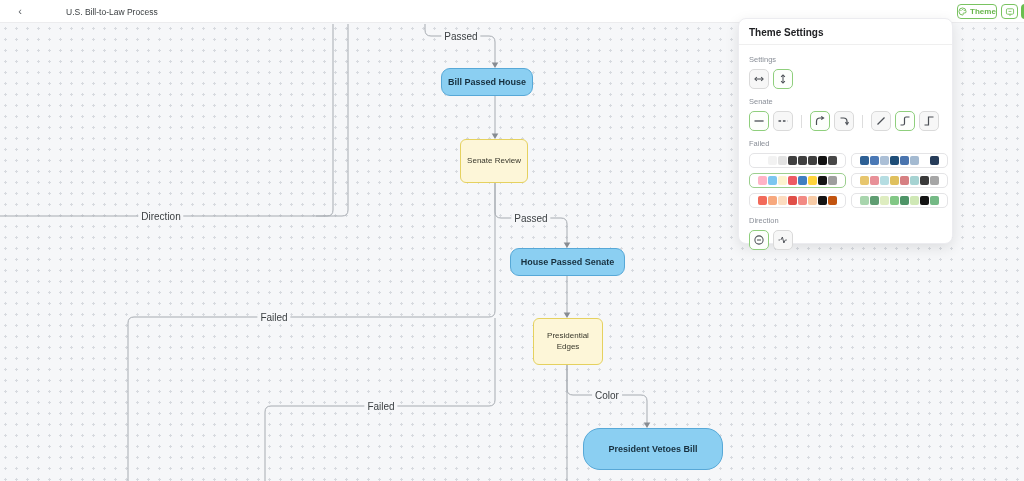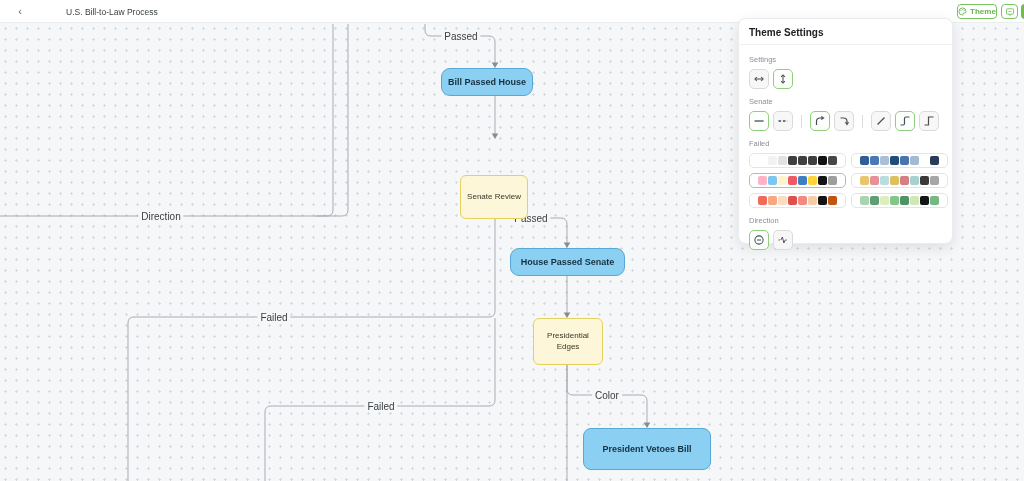--- a/index.html
+++ b/index.html
@@ -111,24 +111,24 @@
 </svg>
 
 <div class="edge-label" style="left:461px; top:36px;">Passed</div>
 <div class="edge-label" style="left:161px; top:216px;">Direction</div>
 <div class="edge-label" style="left:531px; top:218px;">Passed</div>
 <div class="edge-label" style="left:274px; top:317px;">Failed</div>
 <div class="edge-label" style="left:381px; top:406px;">Failed</div>
 <div class="edge-label" style="left:607px; top:395px;">Color</div>
 
 <div class="node blue" style="left:441px; top:68px;  width:92px; height:28px;">Bill Passed House</div>
-<div class="node yellow" style="left:460px; top:139px; width:68px;  height:44px;margin-top:36px;">Senate Review</div>
+<div class="node yellow" style="left:460px; top:139px; width:68px;  height:44px;">Senate Review</div>
 <div class="node blue" style="left:510px; top:248px; width:115px; height:28px;">House Passed Senate</div>
 <div class="node yellow" style="left:533px; top:318px; width:70px;  height:47px;">Presidential Edges</div>
-<div class="node blue" style="left:583px; top:428px; width:128px; height:42px; border-radius:8px;">President Vetoes Bill</div>
+<div class="node blue" style="left:583px; top:428px; width:140px; height:42px; border-radius:17px;">President Vetoes Bill</div>
 
 <div class="toolbar">
   <div class="back-btn">
     <span>‹</span>
   </div>
   <div class="doc-title">U.S. Bill-to-Law Process</div>
 </div>
 <div class="btn-theme">
   <svg width="9" height="9" viewBox="0 0 14 14">
     <path d="M7 1.5 A5.5 5.5 0 1 0 7 12.5 c1 0 1.4-.7 1-1.5 -.4-.8 0-1.7 1-1.7 h1.5 A2 2 0 0 0 12.5 7 5.5 5.5 0 0 0 7 1.5 Z" fill="none" stroke="#67b54b" stroke-width="1.4"></path>

